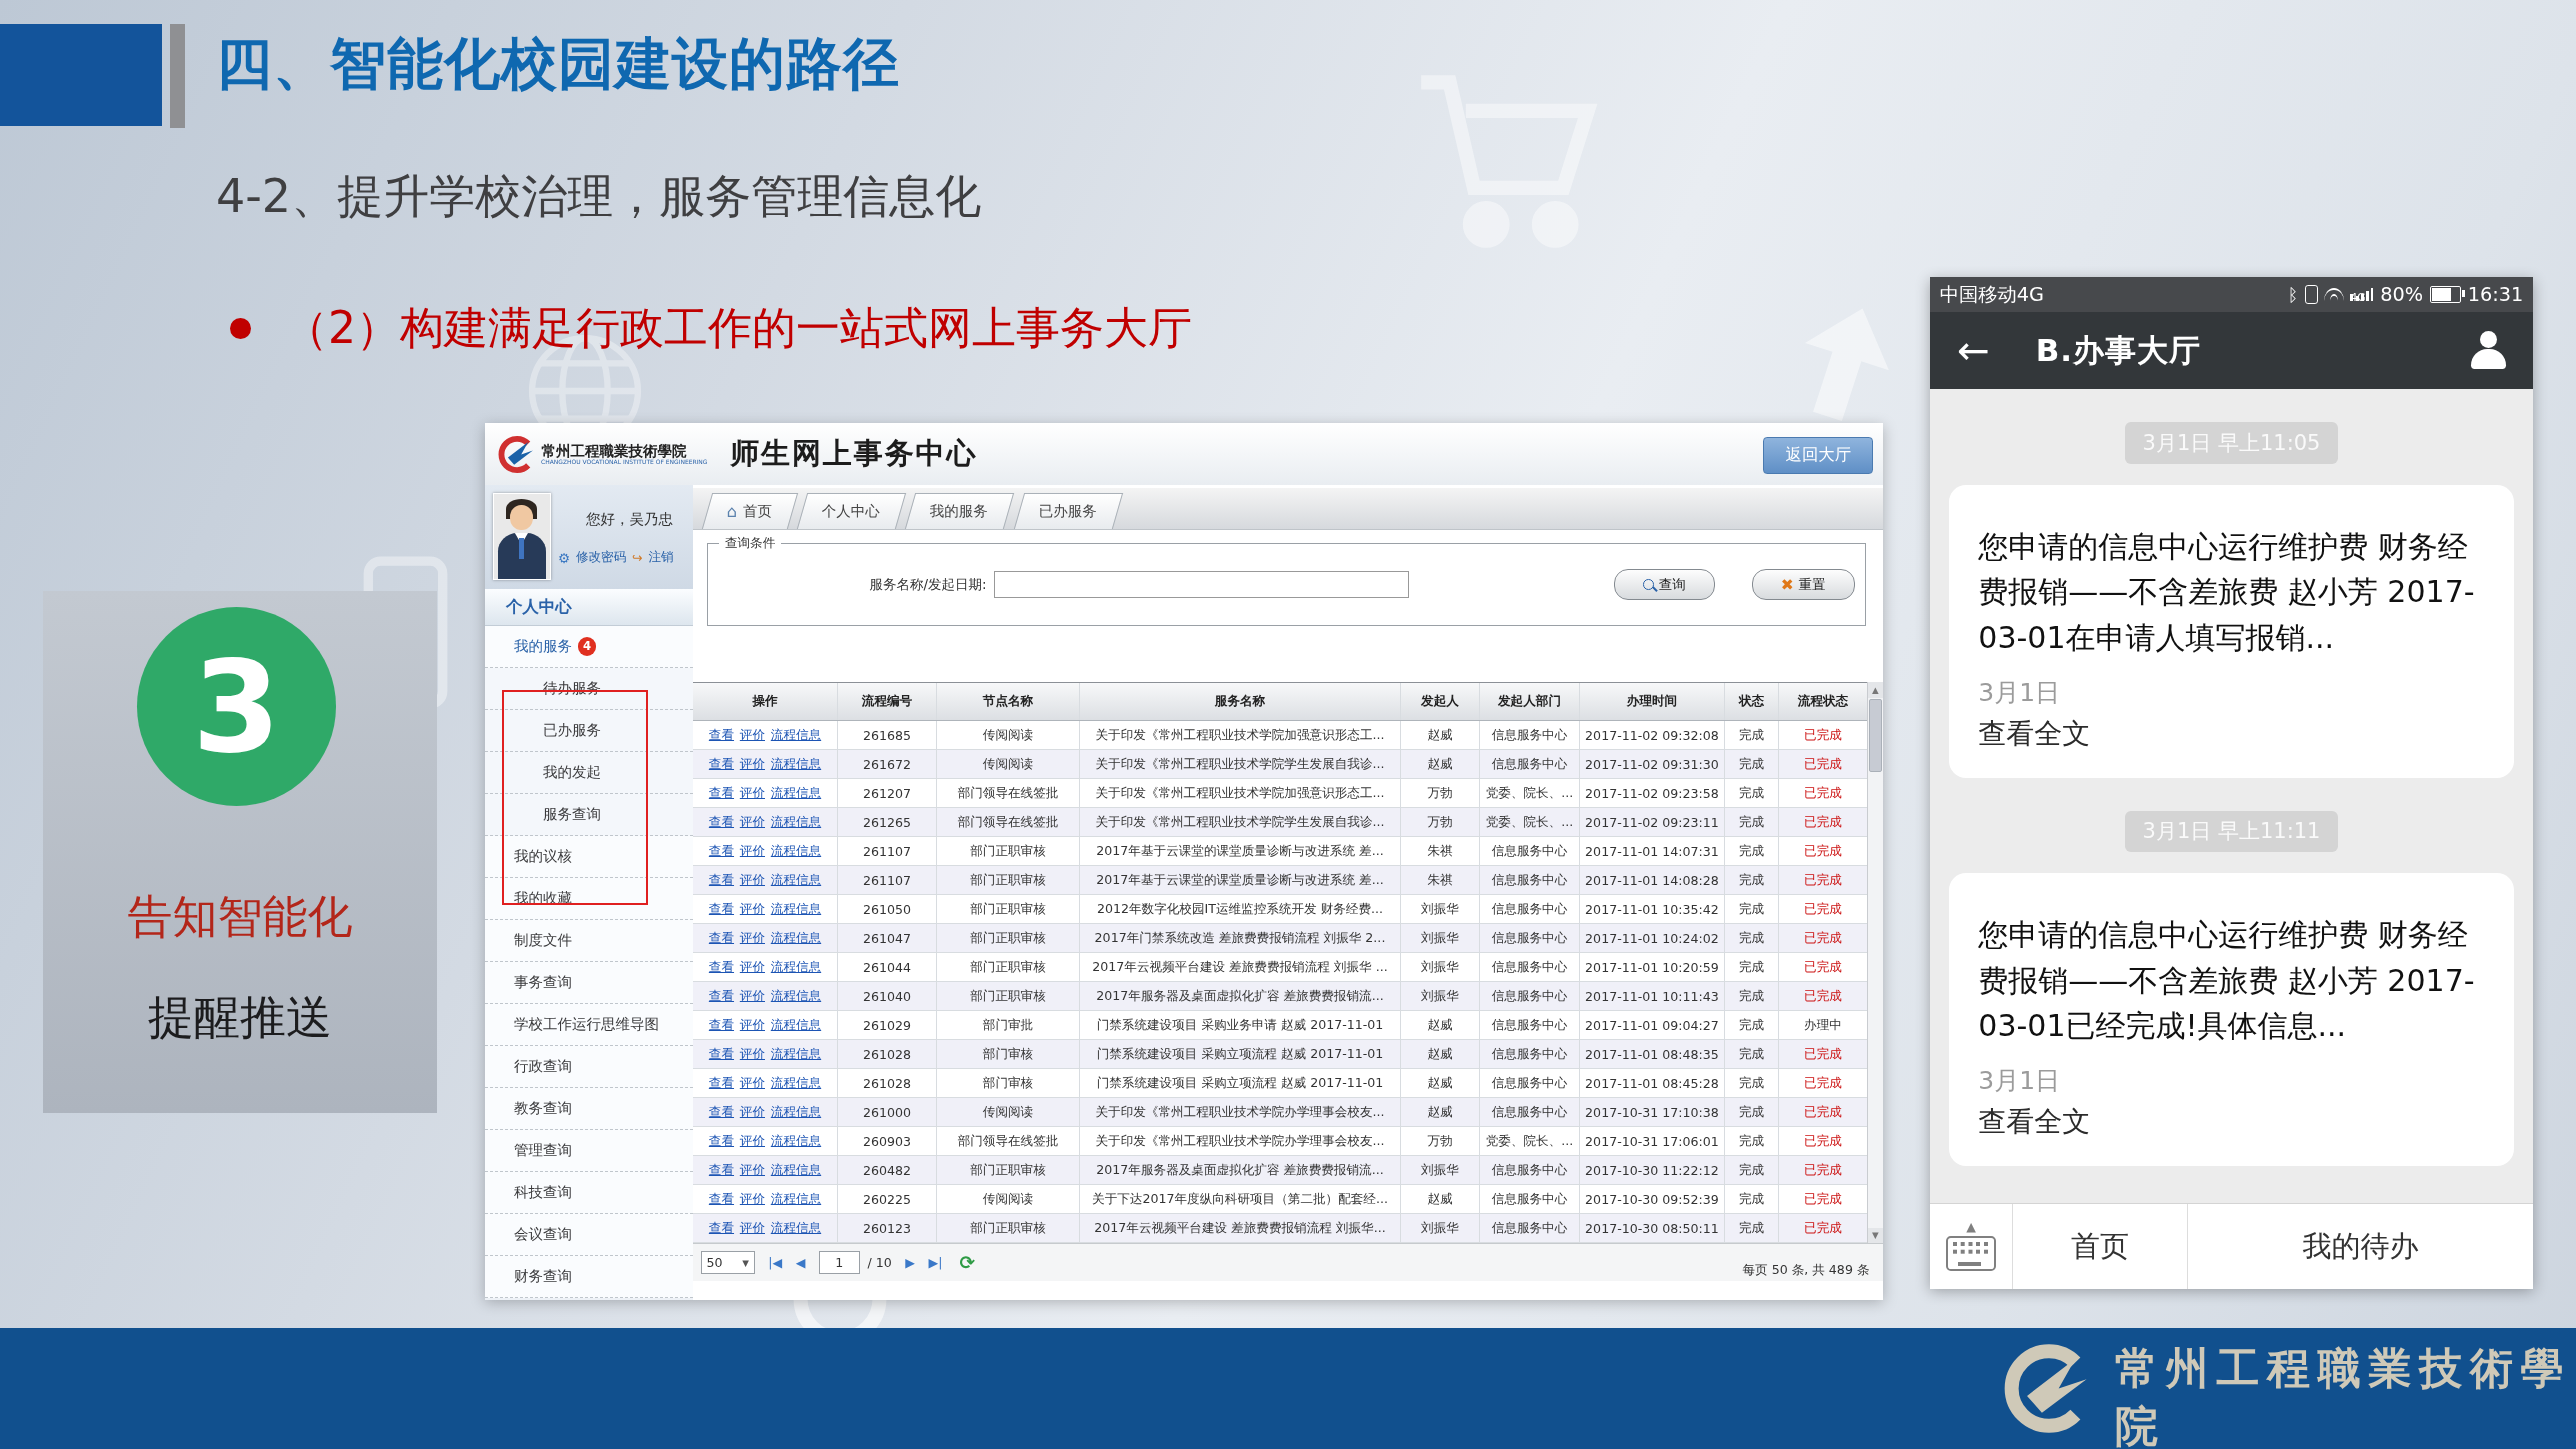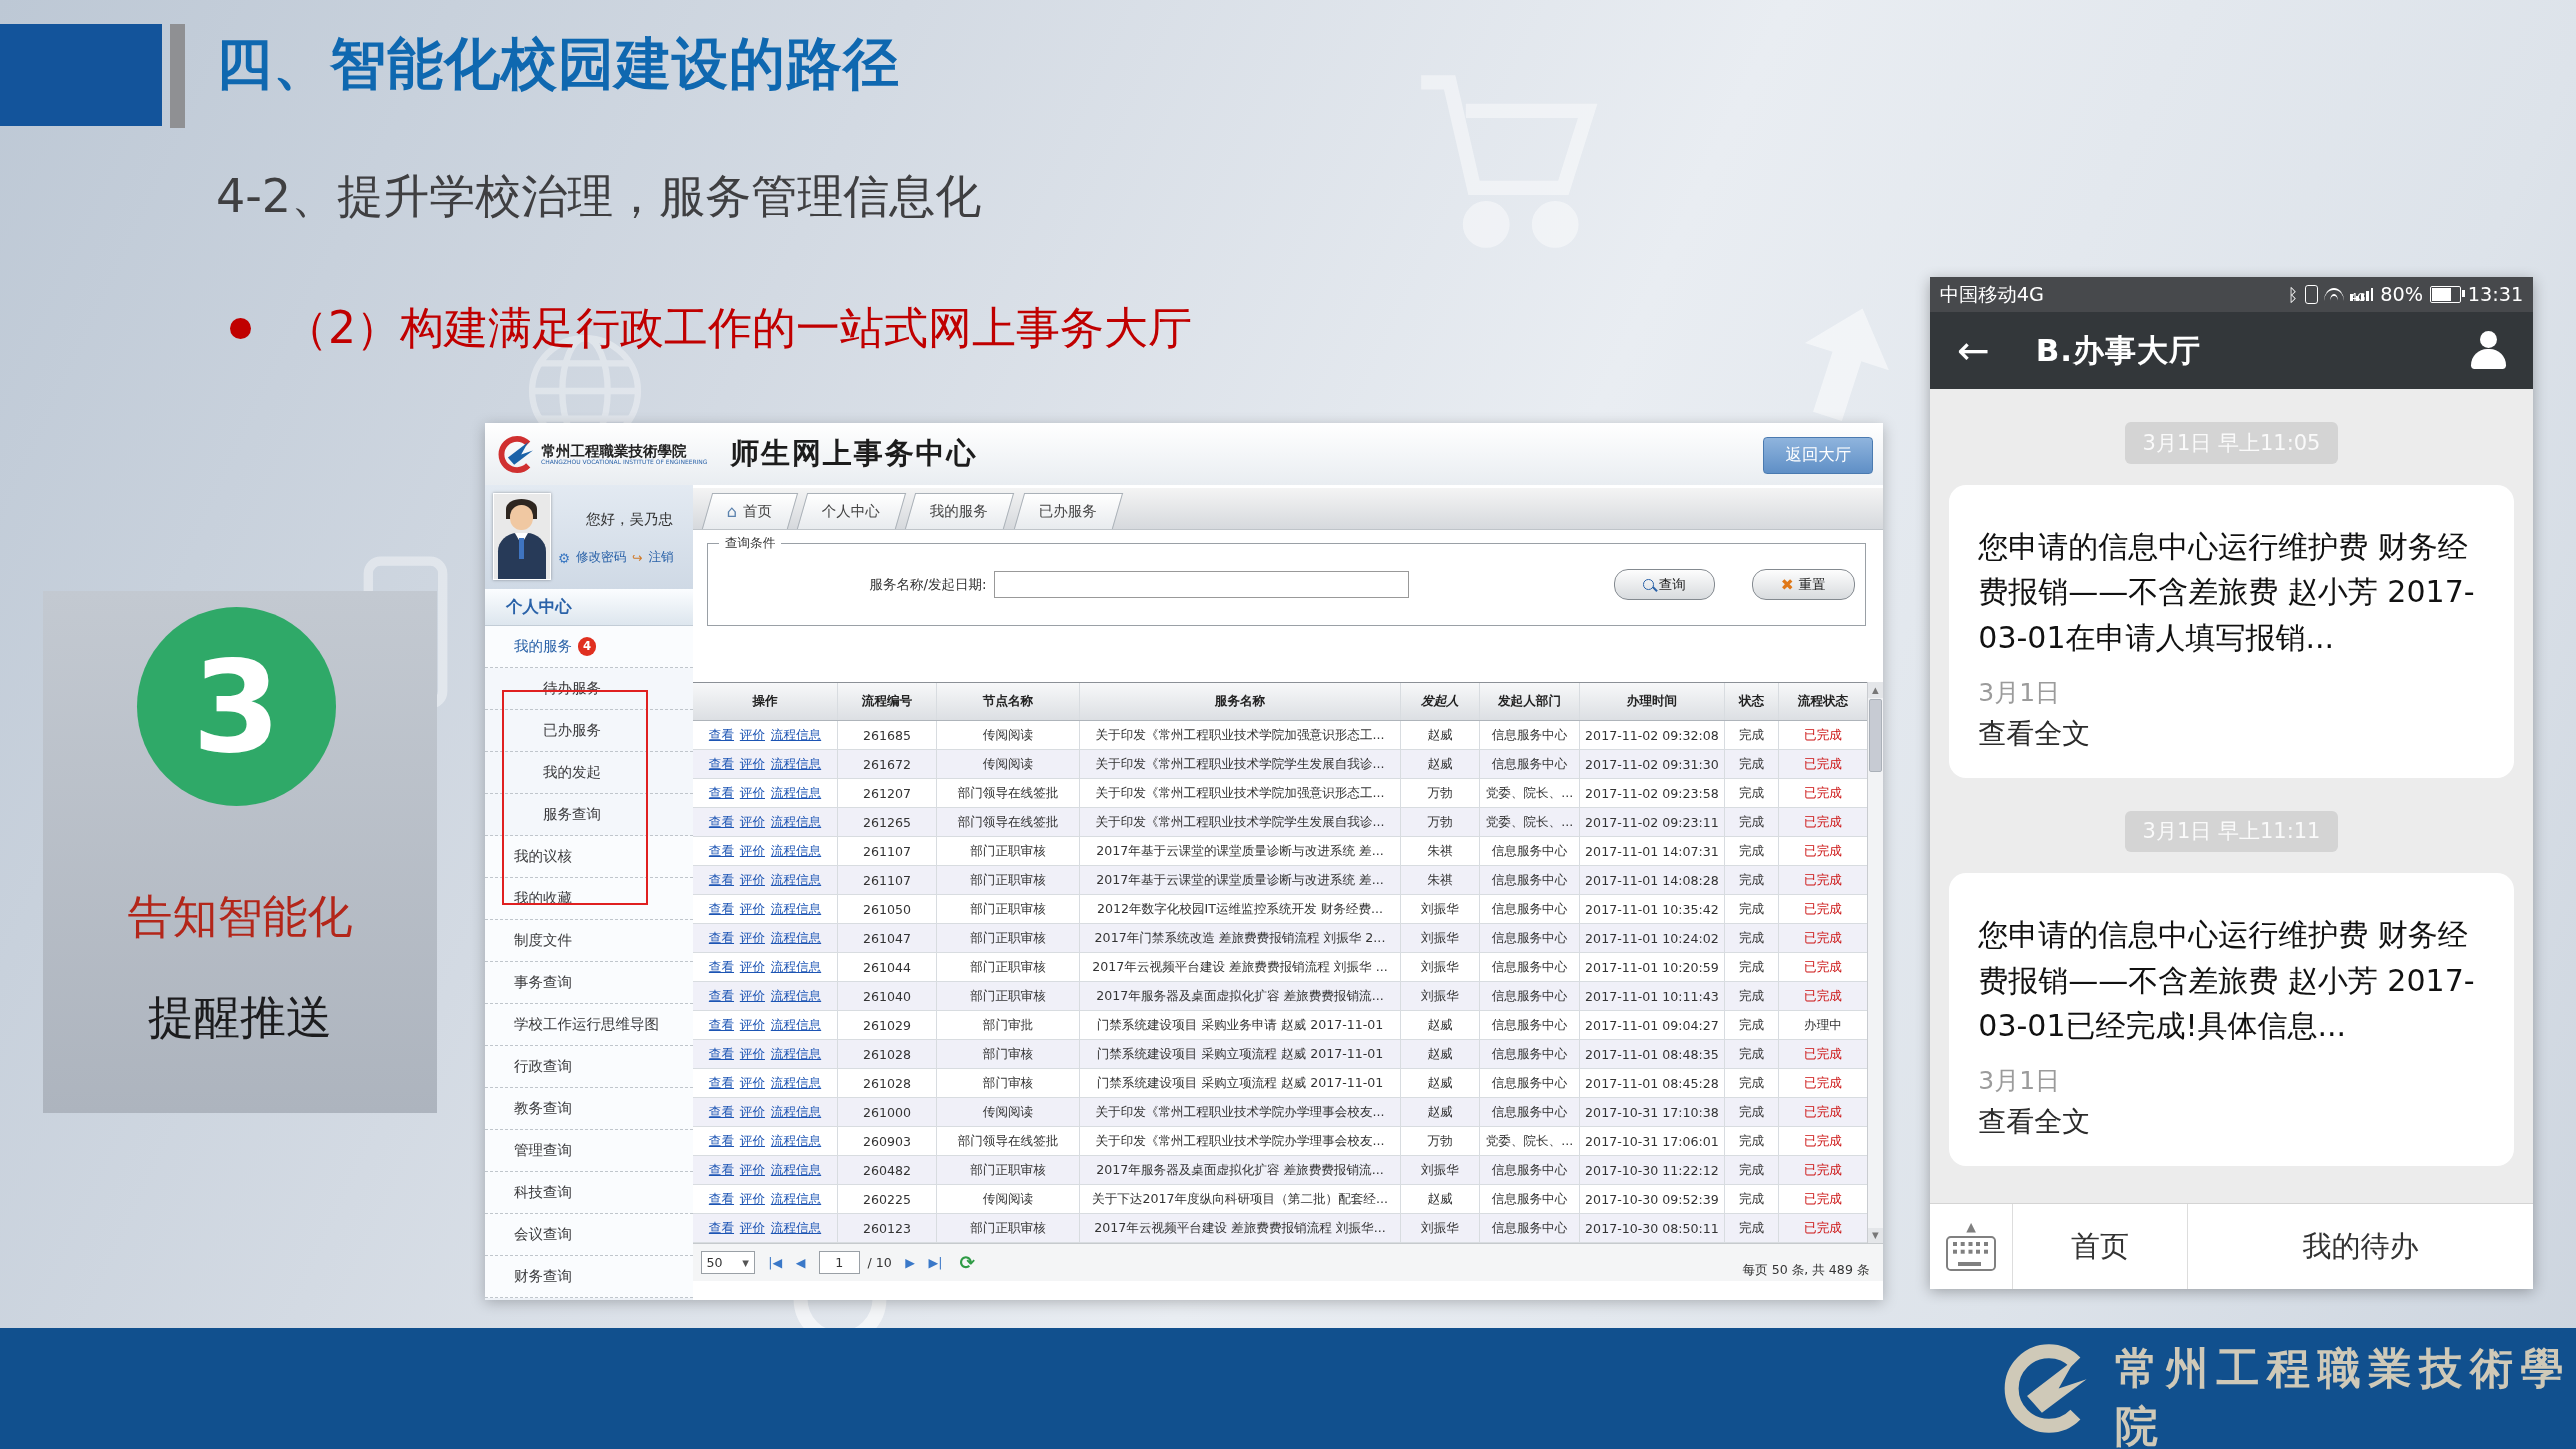--- a/index.html
+++ b/index.html
@@ -294,21 +294,21 @@
         </div>
       </div>
     </div>
 
     <div class="tbl" id="service-table">
         <div class="trow head">
           <div class="tc" style="width: 145px; flex: 0 0 auto;">操作</div>
           <div class="tc" style="width: 99px; flex: 0 0 auto;">流程编号</div>
           <div class="tc" style="width: 143px; flex: 0 0 auto;">节点名称</div>
           <div class="tc" style="width: 321px; flex: 0 0 auto;">服务名称</div>
-          <div class="tc" style="width: 79px; flex: 0 0 auto; font-style: italic;">发起人</div>
+          <div class="tc" style="width: 79px; flex: 0 0 auto;">发起人</div>
           <div class="tc" style="width: 100px; flex: 0 0 auto;">发起人部门</div>
           <div class="tc" style="width: 145px; flex: 0 0 auto;">办理时间</div>
           <div class="tc" style="width: 54px; flex: 0 0 auto;">状态</div>
           <div class="tc" style="width: 89px; flex: 0 0 auto;">流程状态</div>
         </div>
         <div class="trow">
           <div class="tc" style="width: 145px; flex: 0 0 auto;">
             <span class="oplink">查看</span>
             <span class="oplink">评价</span>
             <span class="oplink">流程信息</span>
@@ -625,21 +625,21 @@
       <span class="wifi"></span>
       <span class="sig">
           <i class="g">4G</i>
           <i class="s1"></i>
           <i class="s2"></i>
           <i class="s3"></i>
           <i class="s4"></i>
         </span>
       <span>80%</span>
       <span class="batt"></span>
-      <span>13:31</span>
+      <span>16:31</span>
     </span>
   </div>
   <div class="pheader">
     <span class="backarrow">←</span>
     <span class="ptitle">B.办事大厅</span>
     <span class="person"></span>
   </div>
   <div class="pbody" id="phone-body">
       <div class="chip">3月1日 早上11:05</div>
       <div class="card">

